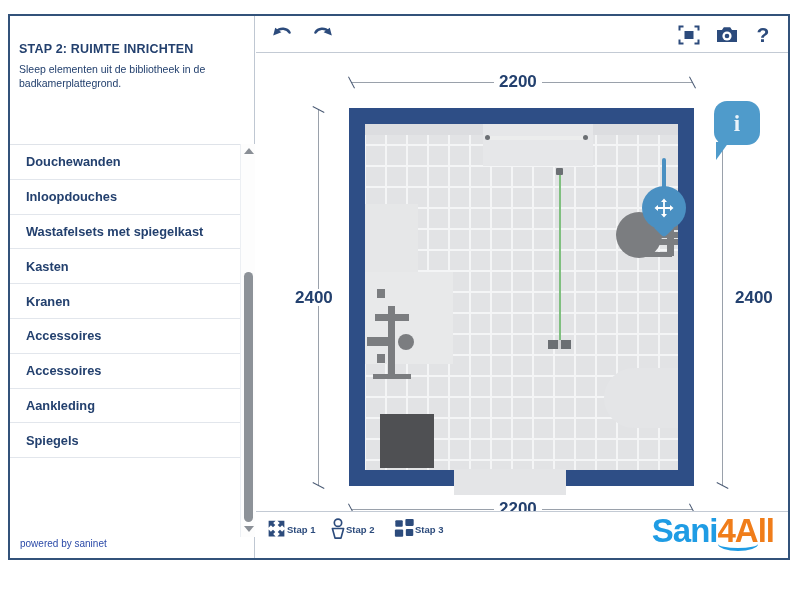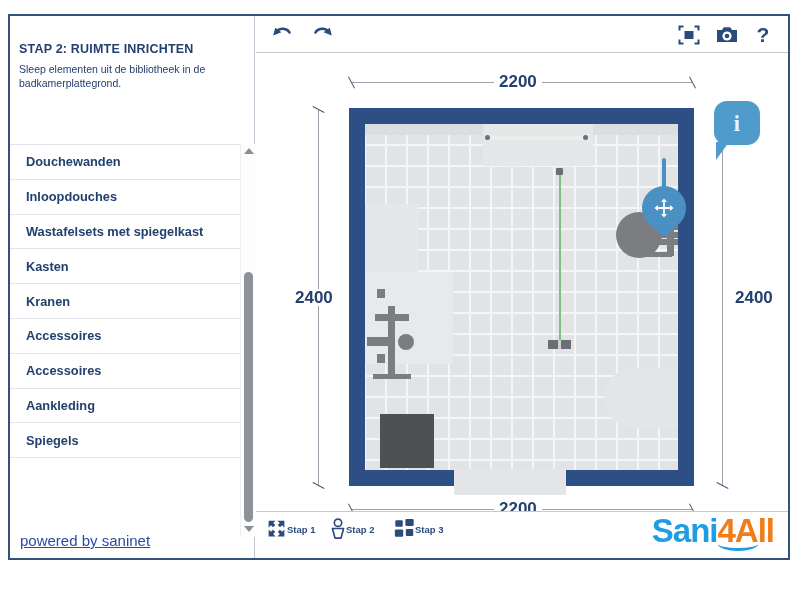--- a/index.html
+++ b/index.html
@@ -80,22 +80,22 @@
   .sb-arrow.down i { border-top: 6px solid #8a8f96; }
   #sb-thumb {
     position: absolute;
     left: 3px; top: 128px; width: 9px; height: 250px;
     background: #8d9298; border-radius: 5px;
     cursor: pointer;
   }
 
   #powered {
     position: absolute; left: 10px; bottom: 9px;
-    font-size: 15px; color: #2b4aa8;
-    text-decoration: underline; cursor: pointer;
+    font-size: 10px; color: #2b4aa8;
+    cursor: pointer;
   }
 
   
   #right-area {
     position: absolute;
     left: 246px; top: 0; right: 0; bottom: 0;
     background: #ffffff;
   }
 
   #toolbar {

